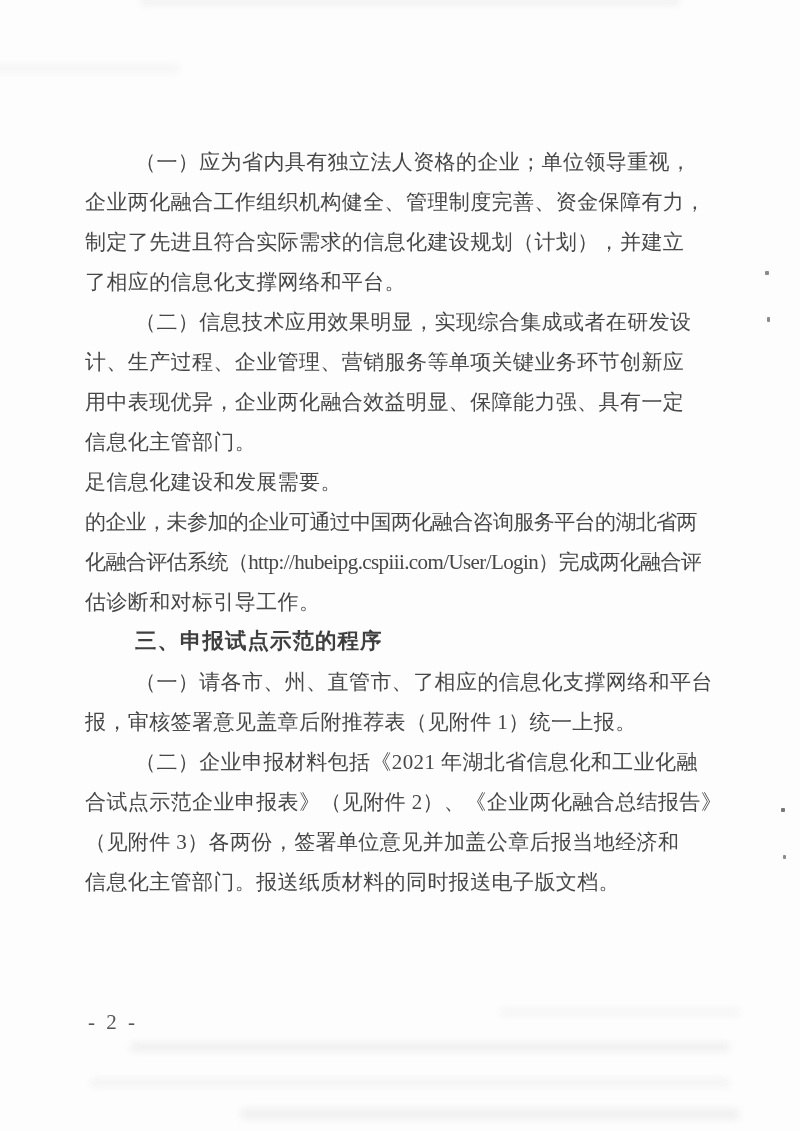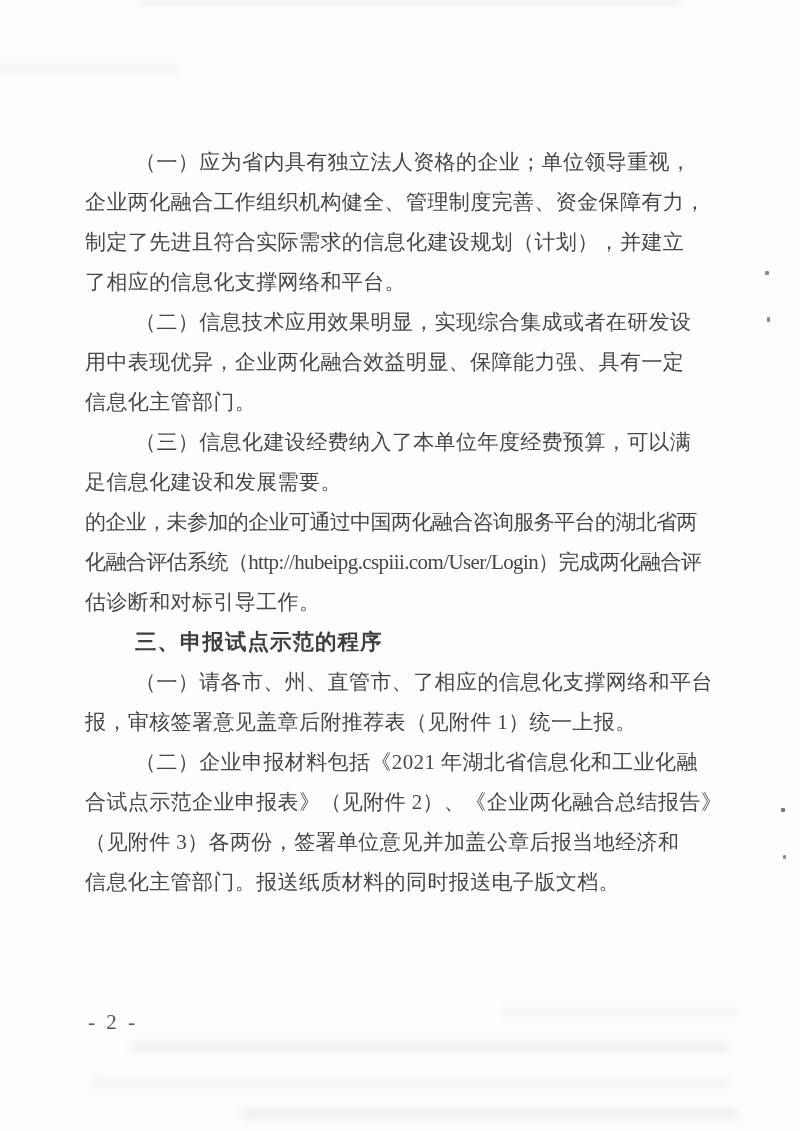--- a/index.html
+++ b/index.html
@@ -25,21 +25,21 @@
   .line {
     height: 40px;
     line-height: 40px;
     font-size: 21px;
     letter-spacing: 0.4px;
     white-space: nowrap;
   }
   .indent { padding-left: 50px; }
   .tight { letter-spacing: -0.6px; }
   .heading {
-    font-family: Liberation Sans, sans-serif;
+    font-family: Liberation Mono, monospace;
     font-weight: bold;
     font-size: 21.5px;
     letter-spacing: 1px;
     color: #3f3f3f;
   }
   .page-number {
     position: absolute;
     left: 88px;
     top: 1010px;
     font-size: 21px;
@@ -79,23 +79,23 @@
 
   <div class="streak s1"></div>
   <div class="streak s2"></div>
 
   <div class="text-block">
     <div class="line indent">（一）应为省内具有独立法人资格的企业；单位领导重视，</div>
     <div class="line">企业两化融合工作组织机构健全、管理制度完善、资金保障有力，</div>
     <div class="line">制定了先进且符合实际需求的信息化建设规划（计划），并建立</div>
     <div class="line">了相应的信息化支撑网络和平台。</div>
     <div class="line indent">（二）信息技术应用效果明显，实现综合集成或者在研发设</div>
+    <div class="line">计、生产过程、企业管理、营销服务等单项关键业务环节创新应</div>
     <div class="line">用中表现优异，企业两化融合效益明显、保障能力强、具有一定</div>
     <div class="line">信息化主管部门。</div>
-    <div class="line indent">（三）信息化建设经费纳入了本单位年度经费预算，可以满</div>
     <div class="line">足信息化建设和发展需要。</div>
     <div class="line tight">的企业，未参加的企业可通过中国两化融合咨询服务平台的湖北省两</div>
     <div class="line tight">化融合评估系统（http://hubeipg.cspiii.com/User/Login）完成两化融合评</div>
     <div class="line">估诊断和对标引导工作。</div>
     <div class="line indent heading">三、申报试点示范的程序</div>
     <div class="line indent">（一）请各市、州、直管市、了相应的信息化支撑网络和平台</div>
     <div class="line">报，审核签署意见盖章后附推荐表（见附件 1）统一上报。</div>
     <div class="line indent">（二）企业申报材料包括《2021 年湖北省信息化和工业化融</div>
     <div class="line">合试点示范企业申报表》（见附件 2）、《企业两化融合总结报告》</div>
     <div class="line">（见附件 3）各两份，签署单位意见并加盖公章后报当地经济和</div>

